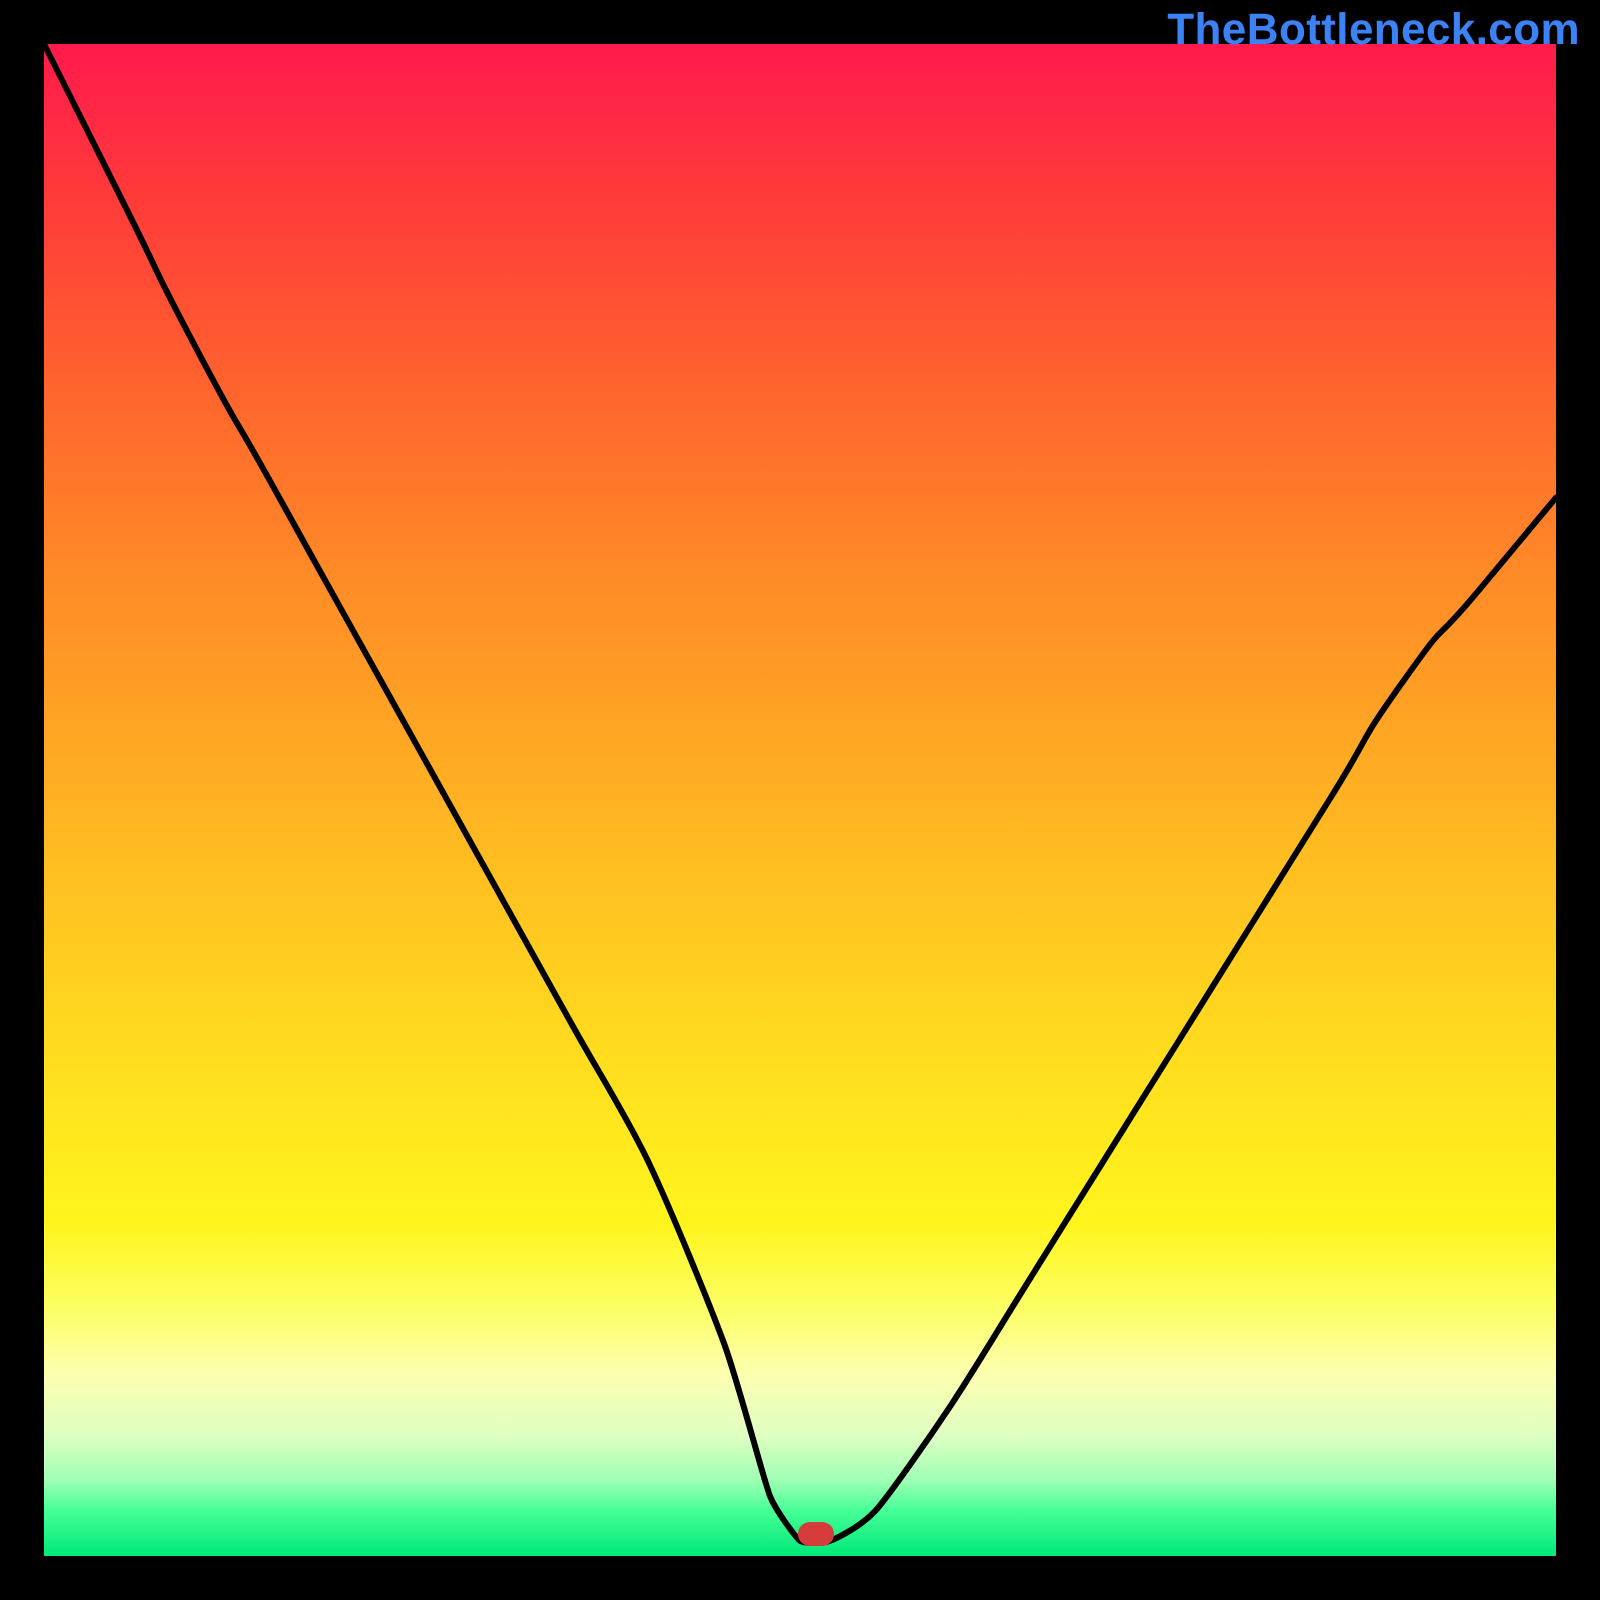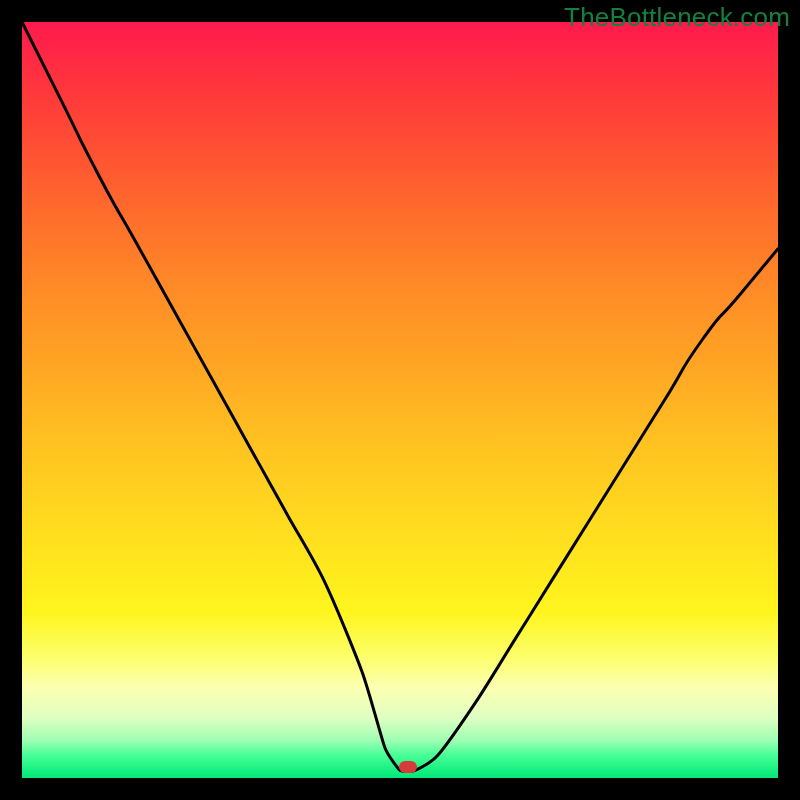--- a/index.html
+++ b/index.html
@@ -39,23 +39,23 @@
       #dfffc2 92%,
       #9fffb4 95%,
       #46ff96 97%,
       #00e878 100%
     );
   }
   .watermark {
     position: absolute;
     top: 2px;
     right: 10px;
-    color: #15803d;
-    font-size: 26px;
-    font-weight: 400;
+    color: #3b82f6;
+    font-size: 22px;
+    font-weight: 700;
     letter-spacing: 0.2px;
     user-select: none;
   }
   svg.curve {
     position: absolute;
     left: 0;
     top: 0;
     width: 756px;
     height: 756px;
     overflow: visible;

